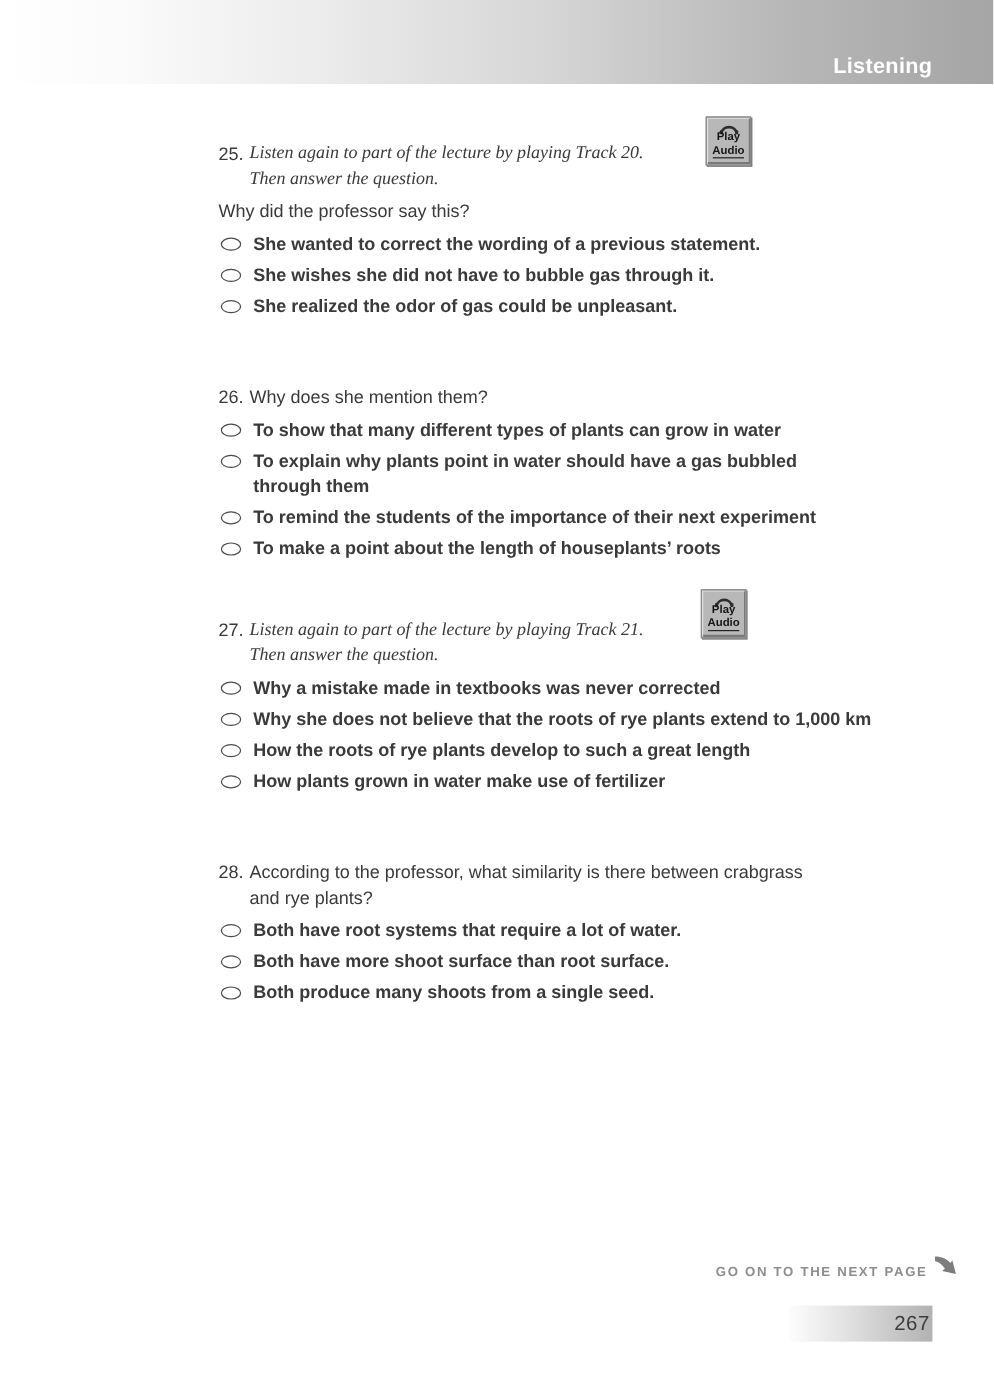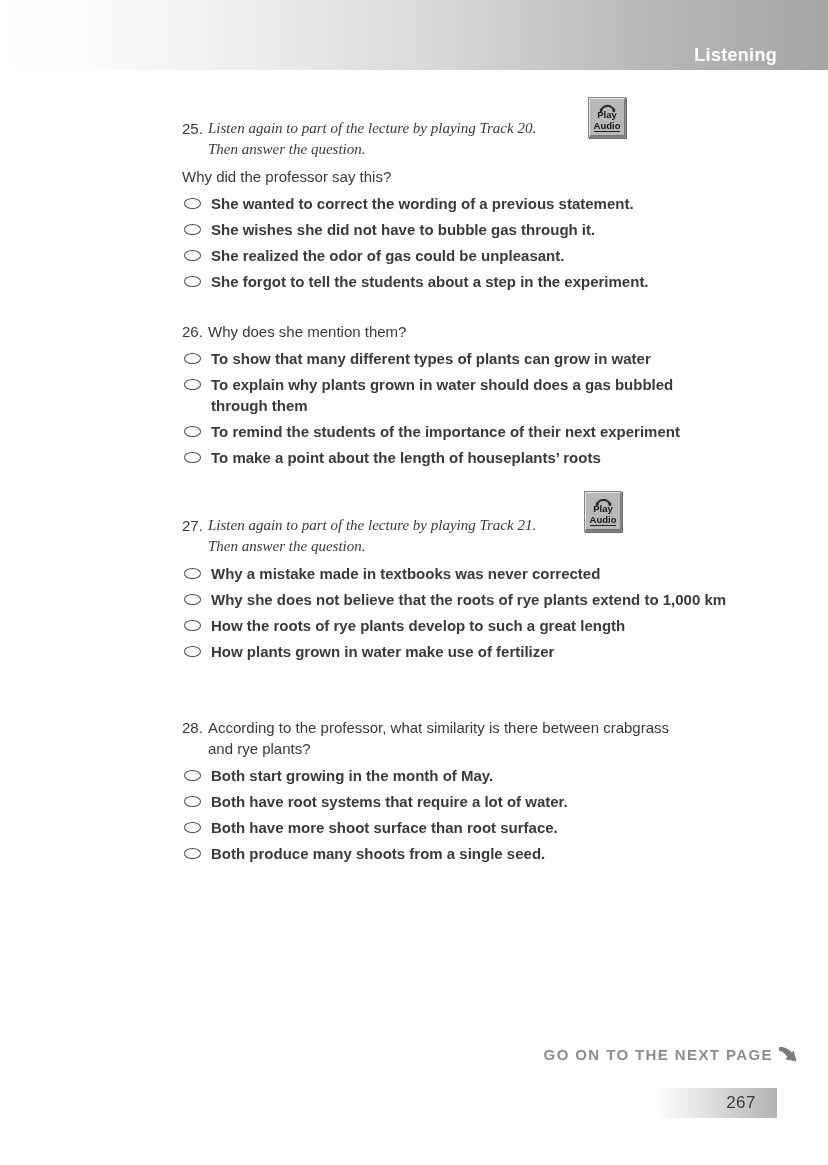--- a/index.html
+++ b/index.html
@@ -52,31 +52,31 @@
   }
   #audio-btn-25 { left:588px; top:97px; }
   #audio-btn-27 { left:584px; top:491px; }
   .audio-btn .hp { margin-top:2px; height:10px; }
   .audio-btn .lbl { font-size:9.5px; line-height:10.5px; font-weight:bold; color:#151515; }
   .audio-btn .lbl.ul { border-bottom:1.5px solid #222; }
 
   
   .go-on {
     position:absolute; top:1046px; right:29px; height:20px;
-    display:flex; align-items:flex-start;
-    color:#8d8d8d; font-weight:bold; font-size:15px; letter-spacing:1.4px;
+    display:flex; align-items:flex-end;
+    color:#8d8d8d; font-weight:bold; font-size:11px; letter-spacing:1.4px;
     white-space:nowrap;
   }
   .go-on .arrow { margin-left:6px; }
 
   .page-num-bar {
     position:absolute; left:657px; top:1088px; width:120px; height:30px;
     background:linear-gradient(to right,#fdfdfd 0%,#e2e2e2 40%,#b2b2b2 100%);
     text-align:right; line-height:30px; font-size:17px; color:#3c3c3c;
-    padding-right:21px; box-sizing:border-box; letter-spacing:.5px;
+    padding-right:2px; box-sizing:border-box; letter-spacing:.5px;
   }
 </style>
 </head>
 <body>
 
 <div class="page">
 
   <header class="banner">
     <span class="banner-title">Listening</span>
   </header>
@@ -102,47 +102,41 @@
         <div class="opt-text">
             <div>She wishes she did not have to bubble gas through it.</div>
           </div>
       </div>
       <div class="opt">
         <span class="bubble"></span>
         <div class="opt-text">
             <div>She realized the odor of gas could be unpleasant.</div>
           </div>
       </div>
-      <div class="opt">
-        <span class="bubble"></span>
-        <div class="opt-text">
-            <div>She forgot to tell the students about a step in the experiment.</div>
-          </div>
-      </div>
     </div>
   </section>
 
   <section class="question" id="q26">
     <div class="num-line">
       <span class="q-num">26.</span>
       <div class="q-text">
         <div>Why does she mention them?</div>
       </div>
     </div>
     <div class="opts">
       <div class="opt">
         <span class="bubble"></span>
         <div class="opt-text">
             <div>To show that many different types of plants can grow in water</div>
           </div>
       </div>
       <div class="opt">
         <span class="bubble"></span>
         <div class="opt-text">
-          <div>To explain why plants grown in water should does a gas bubbled</div>
+          <div>To explain why plants point in water should have a gas bubbled</div>
           <div>through them</div>
         </div>
       </div>
       <div class="opt">
         <span class="bubble"></span>
         <div class="opt-text">
             <div>To remind the students of the importance of their next experiment</div>
           </div>
       </div>
       <div class="opt">
@@ -192,26 +186,20 @@
 
   <section class="question" id="q28">
     <div class="num-line">
       <span class="q-num">28.</span>
       <div class="q-text">
         <div>According to the professor, what similarity is there between crabgrass</div>
         <div>and rye plants?</div>
       </div>
     </div>
     <div class="opts">
-      <div class="opt">
-        <span class="bubble"></span>
-        <div class="opt-text">
-            <div>Both start growing in the month of May.</div>
-          </div>
-      </div>
       <div class="opt">
         <span class="bubble"></span>
         <div class="opt-text">
             <div>Both have root systems that require a lot of water.</div>
           </div>
       </div>
       <div class="opt">
         <span class="bubble"></span>
         <div class="opt-text">
             <div>Both have more shoot surface than root surface.</div>

